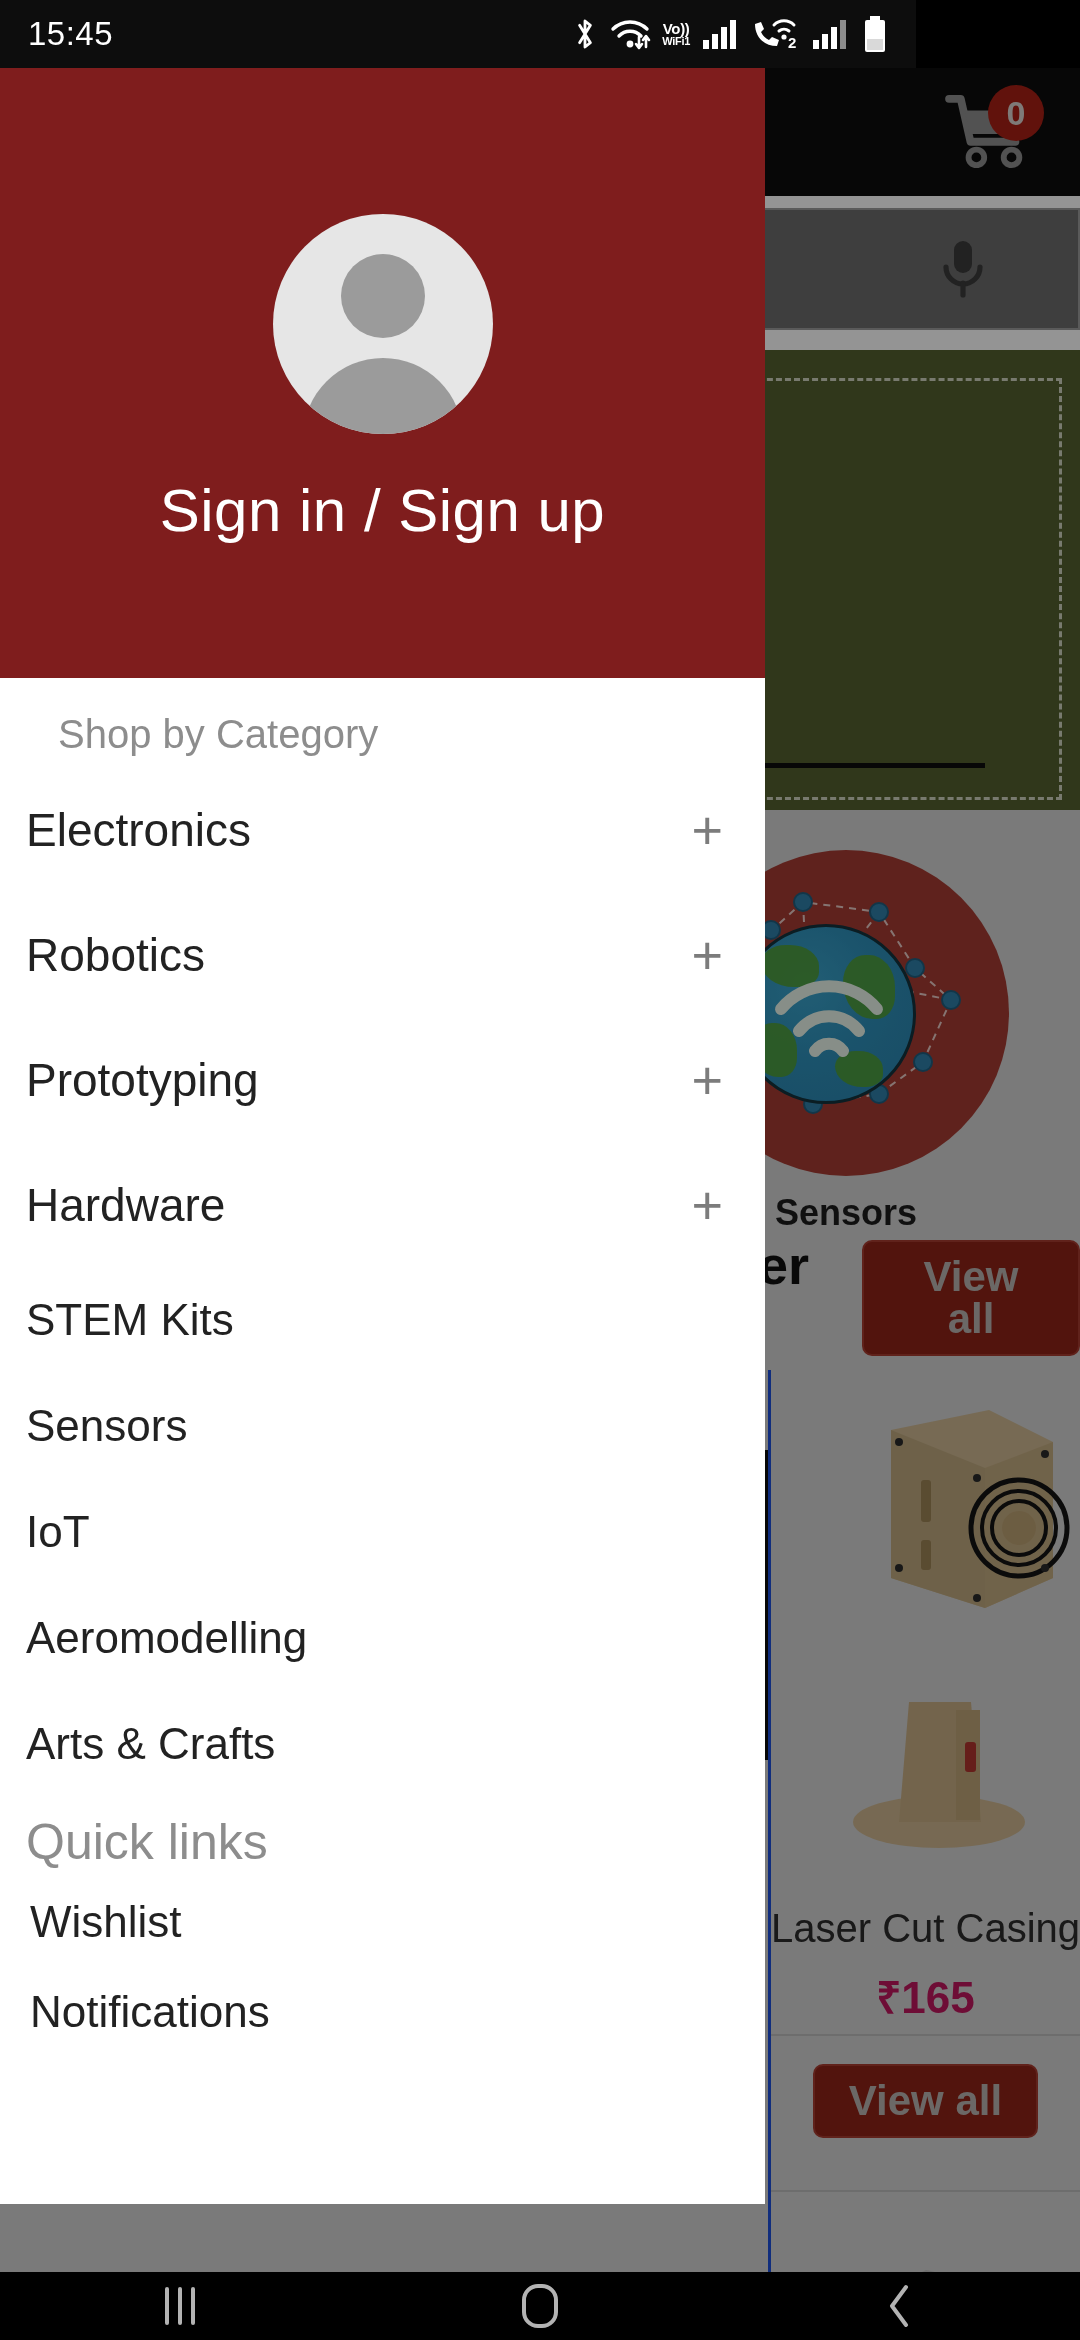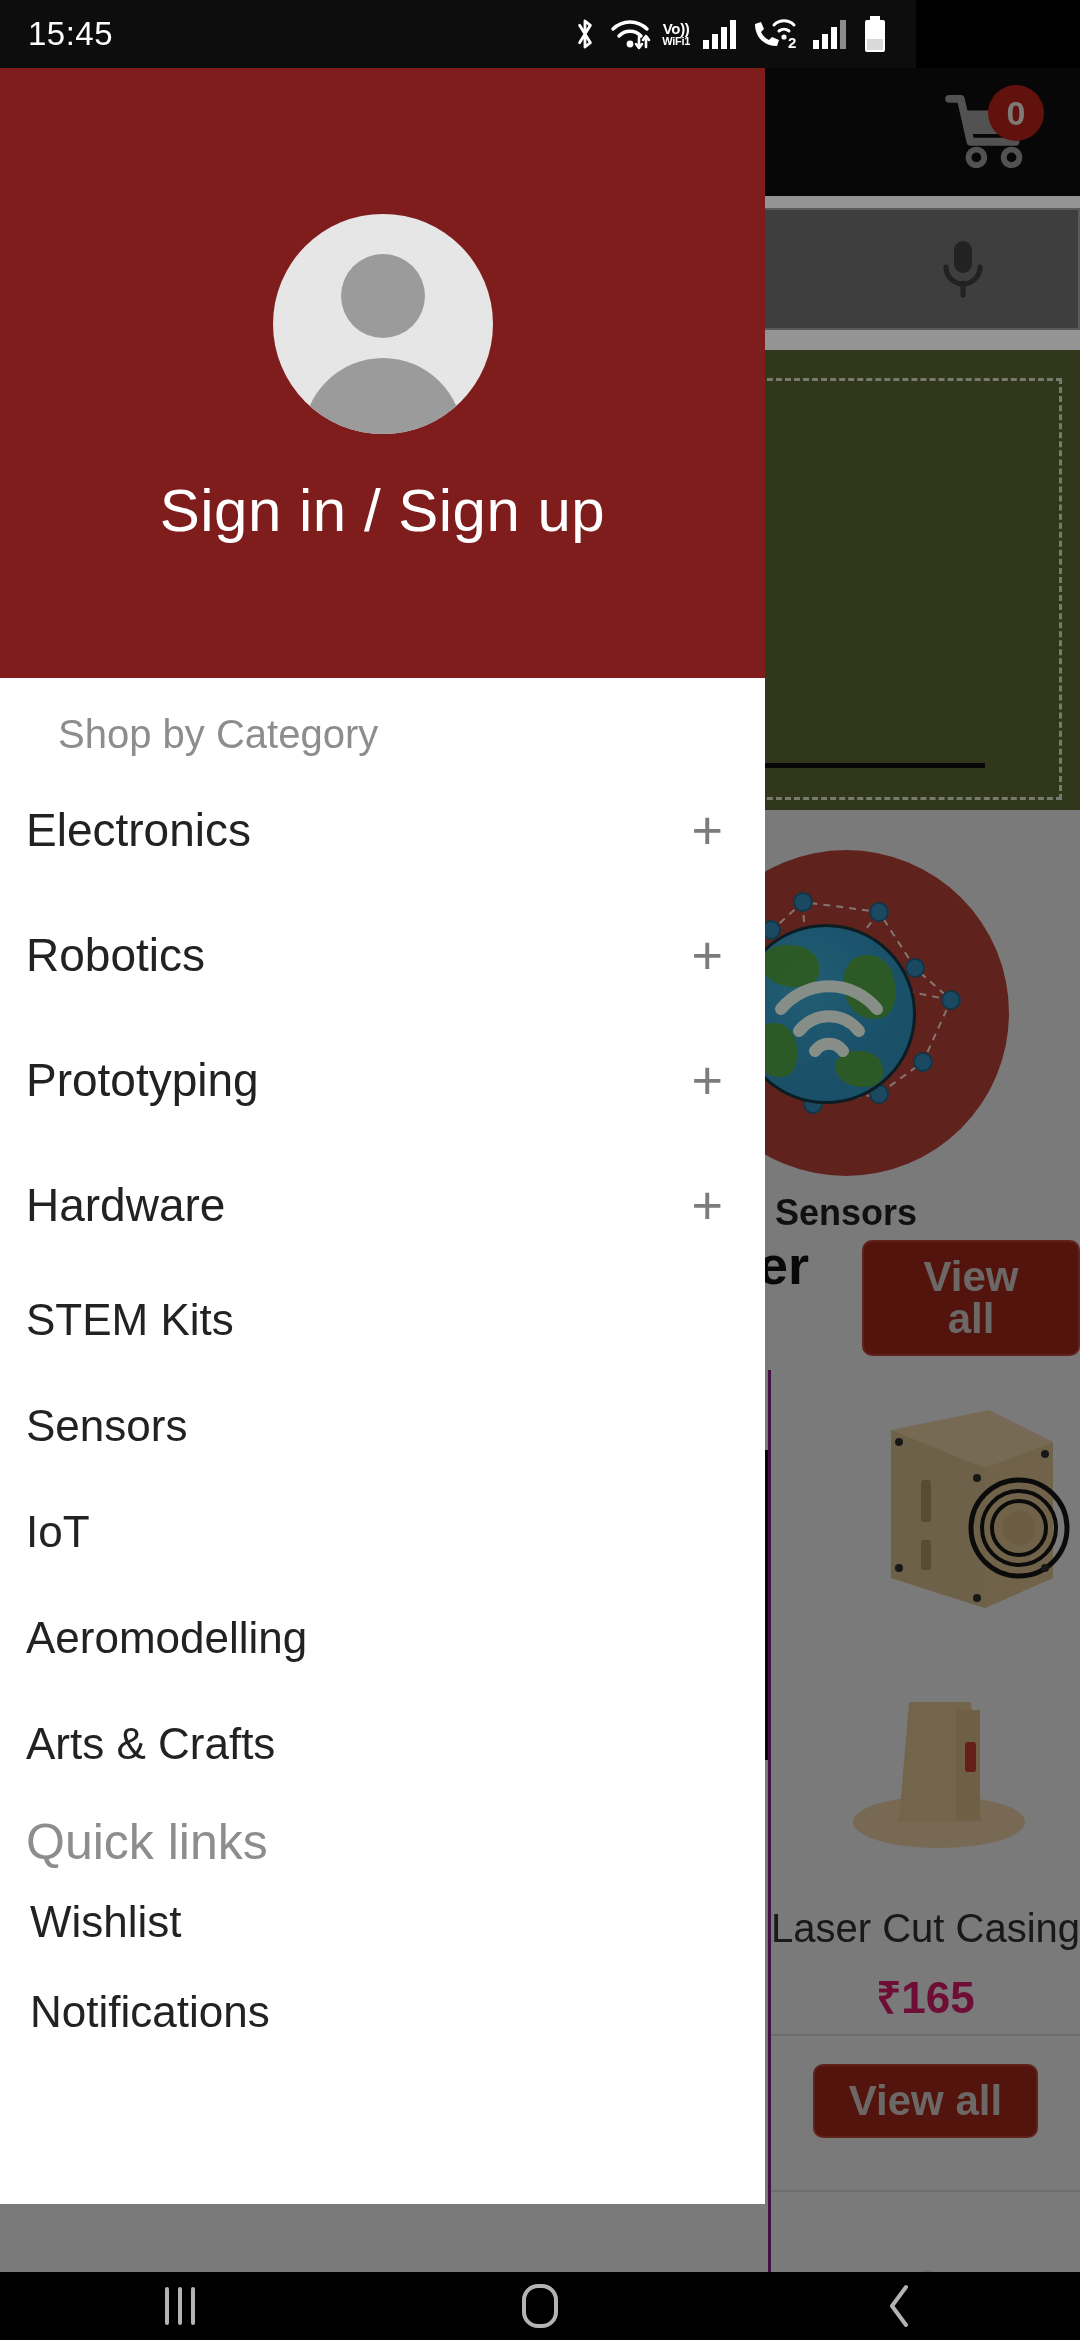--- a/index.html
+++ b/index.html
@@ -88,21 +88,21 @@
     position:absolute; top:-6px; left:698px; font-size:54px; font-weight:bold; color:#111;
   }
   .view-all-btn {
     background:#8e2318; color:#b9b3b0; border:2px solid #a63c30;
     border-radius:10px; font-size:42px; font-weight:bold;
     padding:14px 34px; line-height:1;
   }
 
   #product-card {
     position:absolute; top:560px; left:768px; width:312px; bottom:0;
-    background:#d2d2d2; border-left:3px solid #701a75;
+    background:#d2d2d2; border-left:3px solid #1d4ed8;
   }
   #prod-img-area { position:relative; height:520px; }
   #prod-title {
     position:absolute; top:536px; left:0; width:100%;
     font-size:40px; color:#2b2b2b; white-space:nowrap;
   }
   #prod-price {
     position:absolute; top:596px; left:0; width:100%; text-align:center;
     font-size:44px; font-weight:bold; color:#be185d;
   }

